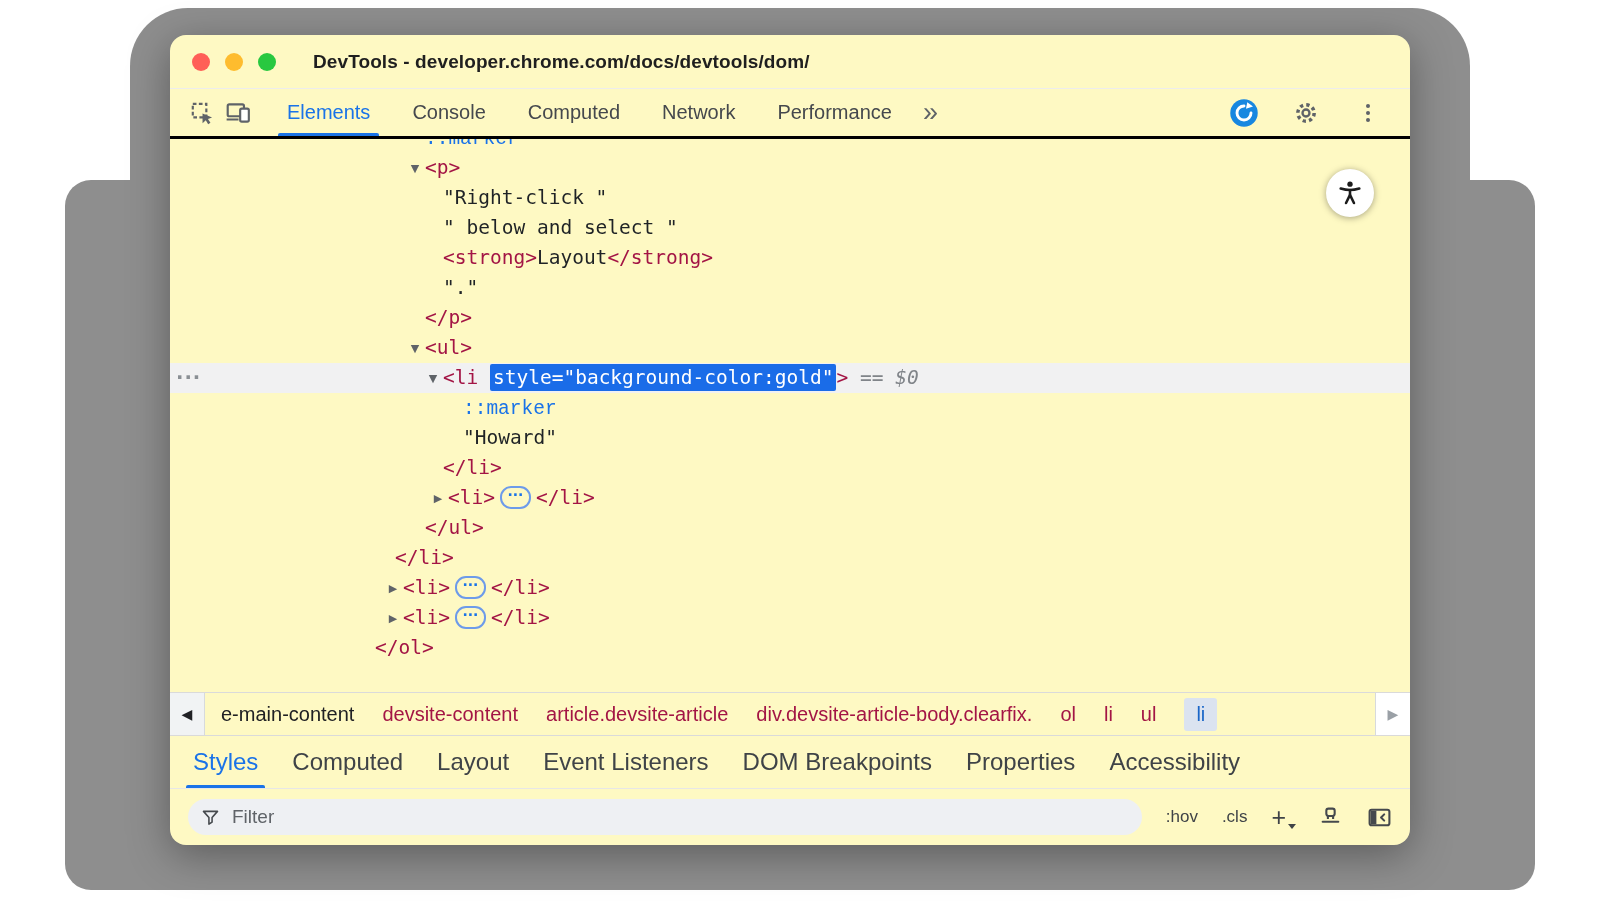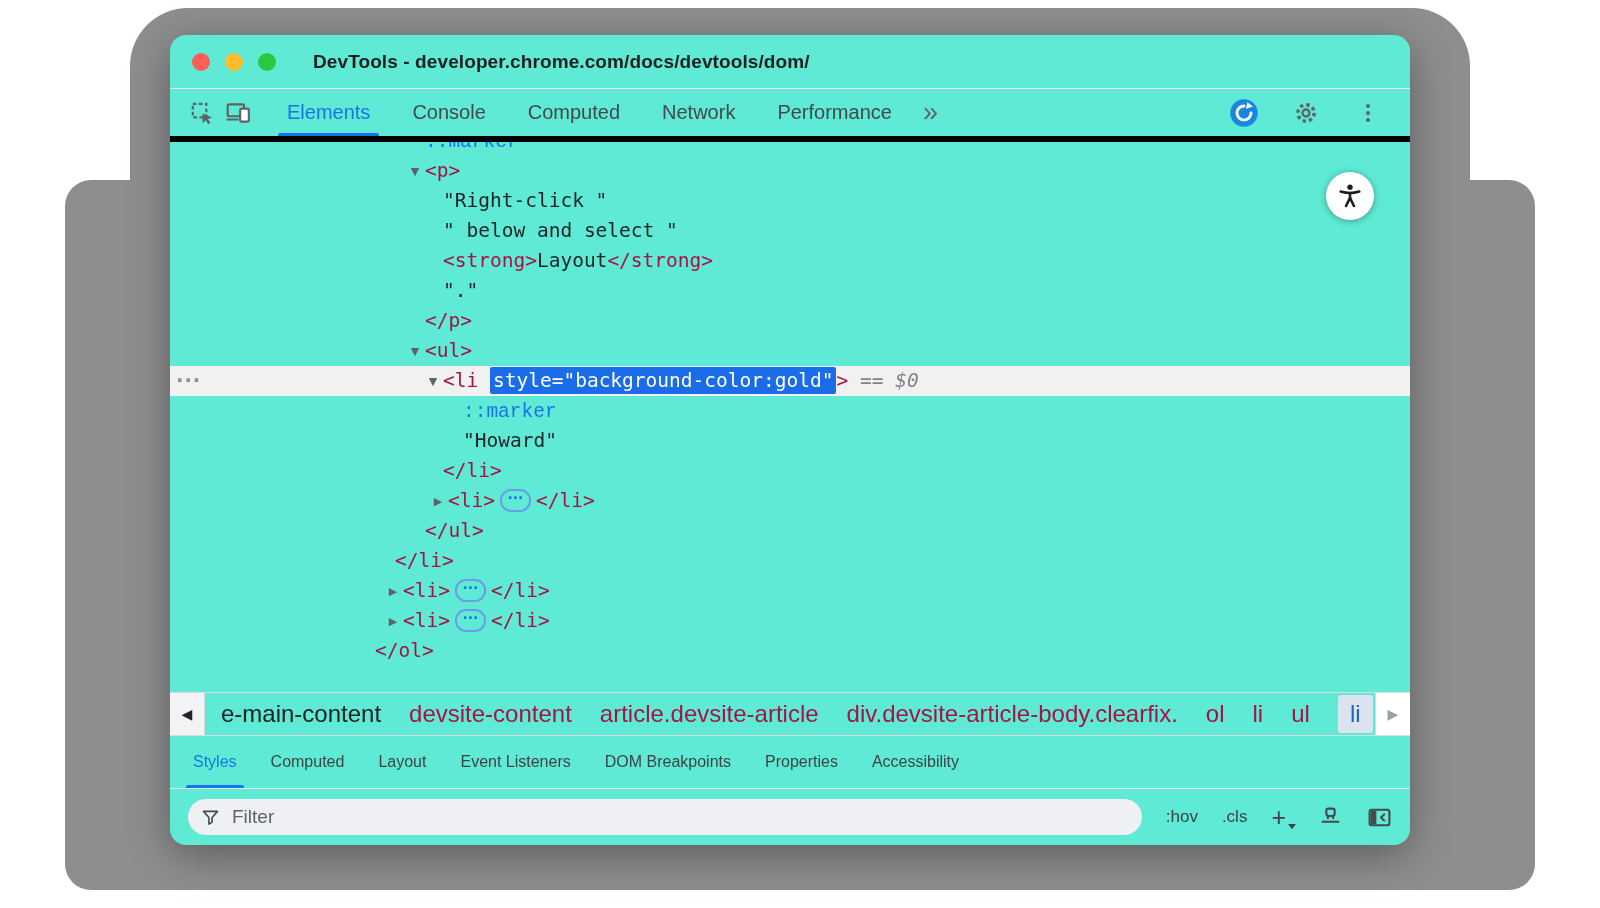--- a/index.html
+++ b/index.html
@@ -8,35 +8,35 @@
     background:#ffffff;font-family:"Liberation Sans",sans-serif;
     -webkit-font-smoothing:antialiased;
   }
   
   .backdrop-top{position:absolute;left:130px;top:8px;width:1340px;height:420px;background:#8e8e8e;border-radius:58px 58px 0 0;}
   .backdrop-main{position:absolute;left:65px;top:180px;width:1470px;height:710px;background:#8e8e8e;border-radius:26px;}
 
   
   .window{
     position:absolute;left:170px;top:35px;width:1240px;height:810px;
-    background:#5eead4;border-radius:16px;overflow:hidden;
+    background:#fef9c3;border-radius:16px;overflow:hidden;
     box-shadow:0 10px 42px rgba(0,0,0,.35);
     display:flex;flex-direction:column;
   }
 
   
   .titlebar{height:53px;flex:0 0 53px;display:flex;align-items:center;padding:0 22px;border-bottom:1px solid #ededed;}
   .light{width:18px;height:18px;border-radius:50%;margin-right:15px;display:inline-block;}
   .light.red{background:var(--traffic-red,#ff5f57);}
   .light.yellow{background:var(--traffic-yellow,#febc2e);}
   .light.green{background:var(--traffic-green,#28c840);}
   .title{margin-left:22px;font-size:19px;font-weight:700;color:#1f1f1f;letter-spacing:.1px;}
 
   
-  .toolbar{height:47px;flex:0 0 47px;display:flex;align-items:center;padding:0 16px;border-bottom:6px solid #000000;}
+  .toolbar{height:47px;flex:0 0 47px;display:flex;align-items:center;padding:0 16px;border-bottom:3px solid #000000;}
   .tb-icon{width:32px;height:32px;display:flex;align-items:center;justify-content:center;margin-right:4px;cursor:default;}
   .panel-tabs{display:flex;height:47px;margin-left:8px;}
   .panel-tab{padding:0 21px;line-height:47px;font-size:20px;color:#45484d;position:relative;white-space:nowrap;}
   .panel-tab.active{color:var(--accent,#1a73e8);}
   .panel-tab.active::after{content:"";position:absolute;left:12px;right:12px;bottom:0;height:3px;background:var(--accent,#1a73e8);border-radius:2px 2px 0 0;}
   .overflow{margin-left:10px;font-size:27px;color:#5f6368;line-height:47px;}
   .tb-right{margin-left:auto;display:flex;align-items:center;gap:26px;padding-right:6px;}
 
   
   .tree-wrap{flex:1 1 auto;position:relative;overflow:hidden;font-family:"DejaVu Sans Mono",monospace;font-size:19.5px;color:#1f2326;padding-top:2px;}
@@ -54,28 +54,28 @@
   .pill{display:inline-block;vertical-align:middle;margin:0 5px 3px 5px;min-width:27px;height:19px;line-height:15px;text-align:center;border:2px solid #6d9bea;border-radius:11px;color:var(--accent,#1a73e8);font-family:"DejaVu Sans",sans-serif;font-weight:bold;font-size:14px;letter-spacing:0;}
 
   
   .a11y-fab{position:absolute;top:30px;right:36px;width:48px;height:48px;border-radius:50%;background:#fff;box-shadow:0 1px 7px rgba(0,0,0,.35);display:flex;align-items:center;justify-content:center;}
 
   
   .crumb-bar{height:42px;flex:0 0 42px;display:flex;align-items:stretch;border-top:1px solid #dadada;border-bottom:1px solid #dadada;}
   .crumb-nav{width:34px;display:flex;align-items:center;justify-content:center;font-size:14px;}
   .crumb-nav.left{background:#f1f3f4;border-right:1px solid #d7dadd;color:#202124;}
   .crumb-nav.right{background:#fff;border-left:1px solid #d7dadd;color:#9aa0a6;}
-  .crumbs{flex:1;display:flex;align-items:center;gap:28px;padding:0 16px;overflow:hidden;white-space:nowrap;font-size:24px;}
+  .crumbs{flex:1;display:flex;align-items:center;gap:28px;padding:0 16px;overflow:hidden;white-space:nowrap;font-size:20px;}
   .crumb.plain{color:#202124;}
   .crumb.node{color:var(--crumb-text,#a31545);}
   .crumb.selected{color:var(--crumb-sel-text,#1a66c8);background:var(--crumb-sel-bg,#dbe3f0);padding:5px 12px;border-radius:3px;}
 
   
   .side-tabs{height:52px;flex:0 0 52px;display:flex;align-items:stretch;padding-left:6px;border-bottom:1px solid #e7e7e7;}
-  .side-tab{padding:0 17px;display:flex;align-items:center;font-size:16px;color:#3f4347;position:relative;white-space:nowrap;text-align:center;}
+  .side-tab{padding:0 17px;display:flex;align-items:center;font-size:24px;color:#3f4347;position:relative;white-space:nowrap;text-align:center;}
   .side-tab.active{color:var(--accent,#1a73e8);}
   .side-tab.active::after{content:"";position:absolute;left:10px;right:10px;bottom:0;height:3px;background:var(--accent,#1a73e8);border-radius:2px 2px 0 0;}
 
   
   .filter-row{height:56px;flex:0 0 56px;display:flex;align-items:center;padding:0 18px;gap:24px;}
   .filter-box{flex:1;height:36px;border-radius:18px;background:#eef0f3;display:flex;align-items:center;padding:0 12px;gap:9px;min-width:0;}
   .filter-box input{flex:1;border:none;background:transparent;outline:none;font-size:19px;color:#3c4043;font-family:"Liberation Sans",sans-serif;min-width:0;}
   .filter-box input::placeholder{color:#5f6368;}
   .ctrl{color:#3f4347;font-size:17px;display:flex;align-items:center;white-space:nowrap;}
   .ctrl.plus{position:relative;font-size:25px;line-height:1;padding-right:8px;}

